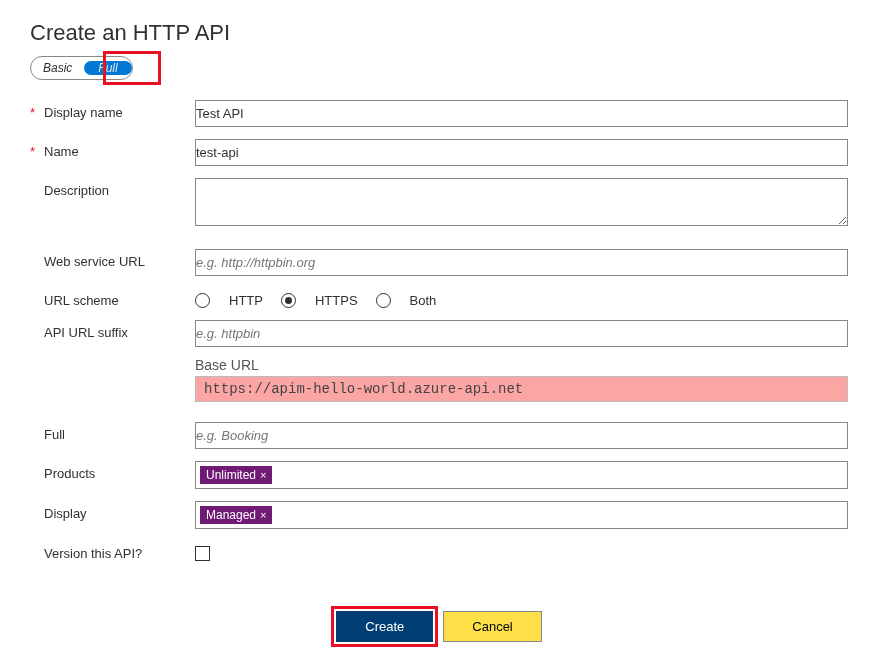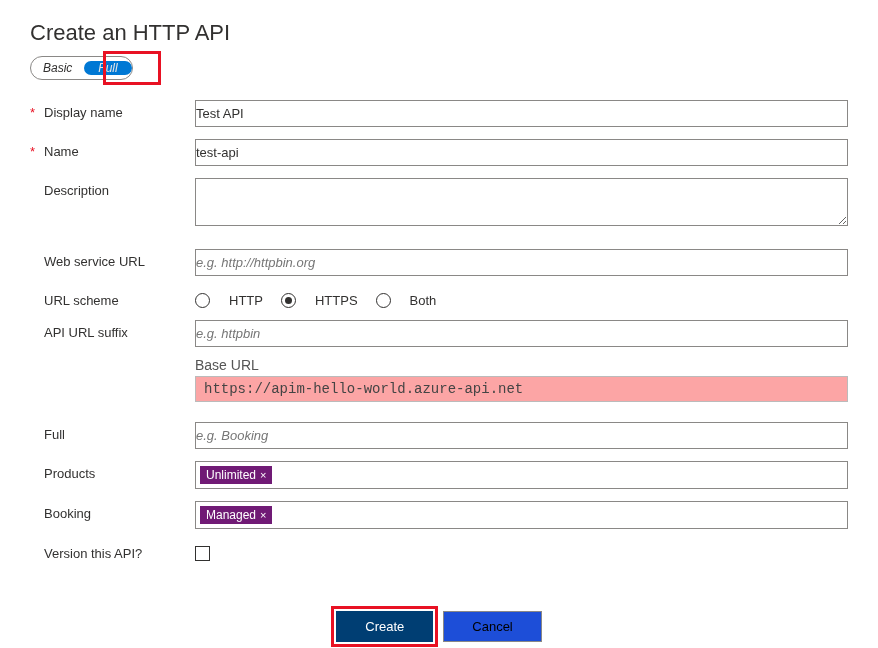--- a/index.html
+++ b/index.html
@@ -172,21 +172,21 @@
     .button-row {
       display: flex;
       justify-content: center;
       gap: 10px;
       margin-top: 50px;
     }
     .btn {
       padding: 7px 28px;
       font-size: 13px;
       border: 1px solid #8a8886;
-      background: #1d4ed8;
+      background: #fde047;
       cursor: pointer;
     }
     .btn-primary {
       background: #003e73;
       color: #fff;
       border-color: #003e73;
     }
     .btn-primary-wrap {
       position: relative;
       display: inline-block;
@@ -309,21 +309,21 @@
         <span>Unlimited</span>
         <span class="chip-x">×</span>
       </span>
     </div>
   </div>
 </div>
 
 <div class="form-row">
   <div class="label-col no-star">
       <span class="required-star">*</span>
-      <span>Booking</span>
+      <span>Display</span>
     </div>
   <div class="input-col">
     <div class="tag-input">
       <span class="chip">
         <span>Managed</span>
         <span class="chip-x">×</span>
       </span>
     </div>
   </div>
 </div>

